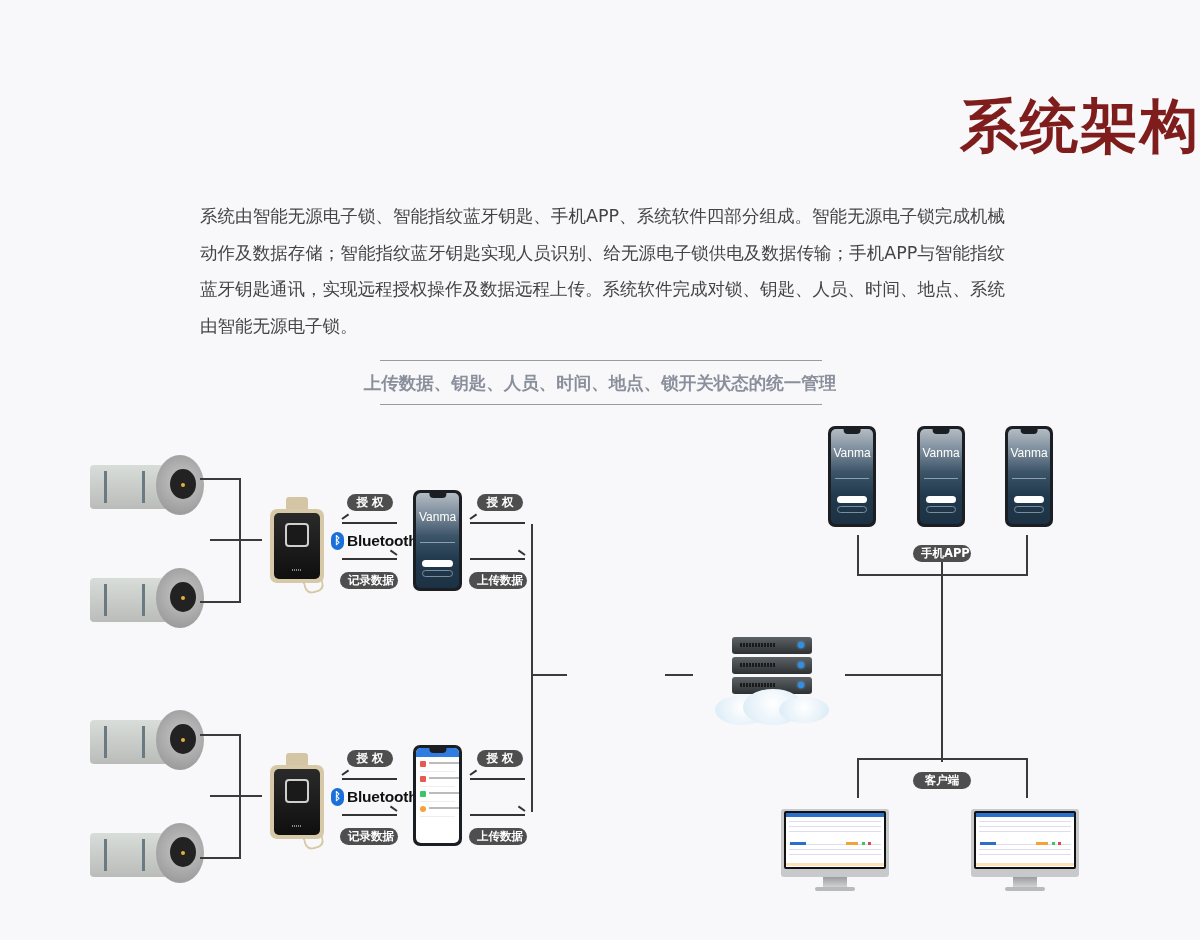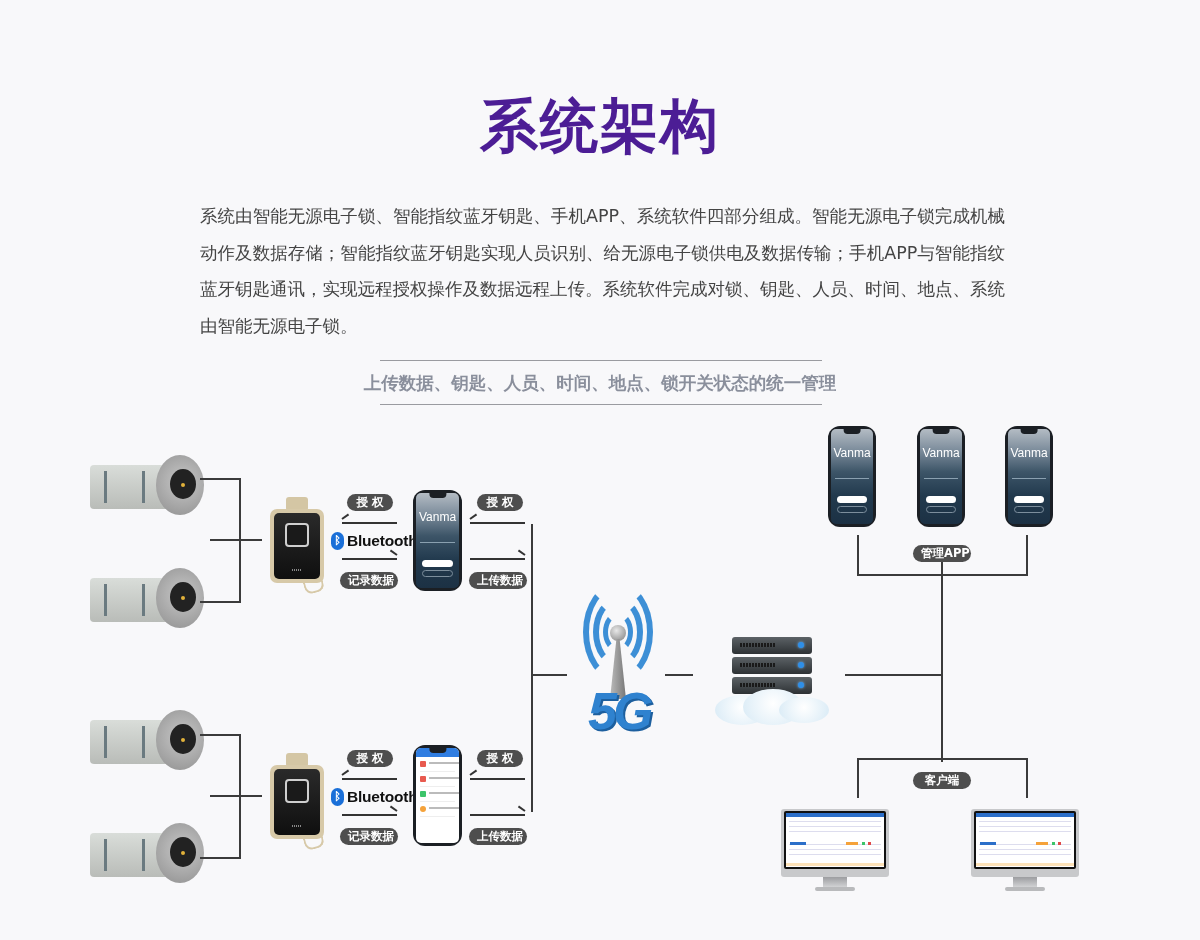--- a/index.html
+++ b/index.html
@@ -1,19 +1,19 @@
 <!DOCTYPE html>
 <html><head>
 <meta charset="utf-8">
 <style>
   * { box-sizing: border-box; margin: 0; padding: 0; }
   html, body { width: 1200px; height: 940px; background: #f8f8fa; overflow: hidden; }
   body { position: relative; font-family: "DejaVu Sans", sans-serif; color: #333; }
   .abs { position: absolute; }
-  .title { left: 0; width: 1200px; top: 88px; text-align: center; font-size: 58px; font-weight: bold; color: #4c1d95; letter-spacing: 2px; }
+  .title { left: 0; width: 1200px; top: 88px; text-align: right; font-size: 58px; font-weight: bold; color: #7f1d1d; letter-spacing: 2px; }
   .desc { left: 200px; top: 198px; width: 805px; font-size: 17.5px; line-height: 36.5px; color: #444; text-align: justify; }
   .subline { left: 380px; width: 442px; height: 1px; background: #9a9ba0; }
   .subtitle { left: 300px; width: 600px; top: 371px; text-align: center; font-size: 17.5px; font-weight: bold; color: #8a8f9c; }
   .ln { position: absolute; background: #3b3b3b; }
   .tag { position: absolute; height: 17px; padding: 0 8px; border-radius: 9px; background: #4e4e4e; color: #fff; font-size: 11.5px; font-weight: bold; line-height: 17px; text-align: center; white-space: nowrap; }
   .arrow { position: absolute; height: 2px; background: #333; width: 55px; }
   .arrow.left::before { content: ""; position: absolute; left: 0; top: -4px; width: 8px; height: 2px; background: #333; transform: rotate(-35deg); transform-origin: left center; }
   .arrow.right::after { content: ""; position: absolute; right: 0; top: -4px; width: 8px; height: 2px; background: #333; transform: rotate(35deg); transform-origin: right center; }
   .bt { position: absolute; display: flex; align-items: center; gap: 3px; }
   .bt-badge { width: 13px; height: 18px; border-radius: 7px; background: #1a6fd8; color: #fff; font-size: 11px; font-weight: bold; line-height: 18px; text-align: center; }
@@ -28,21 +28,21 @@
   .lock .pin { position: absolute; left: 91px; top: 28px; width: 4px; height: 4px; border-radius: 50%; background: #e2b23a; }
   
   .key { position: absolute; width: 58px; height: 110px; }
   .key .cap { position: absolute; left: 18px; top: 0; width: 22px; height: 14px; background: #d4c6a4; border-radius: 3px; }
   .key .shell { position: absolute; left: 2px; top: 12px; width: 54px; height: 74px; border-radius: 7px; background: #d7c9a8; }
   .key .face { position: absolute; left: 6px; top: 16px; width: 46px; height: 66px; border-radius: 5px; background: linear-gradient(#2a2a2a, #0f0f0f); }
   .key .fp { position: absolute; left: 17px; top: 26px; width: 24px; height: 24px; border: 2px solid #cfcfcf; border-radius: 4px; background: #1a1a1a; }
   .key .dots { position: absolute; left: 24px; top: 72px; width: 10px; height: 2px; background: repeating-linear-gradient(90deg, #888 0 1px, transparent 1px 2px); }
   .key .ring { position: absolute; left: 36px; top: 82px; width: 20px; height: 14px; border: 2px solid #d7c9a8; border-radius: 0 0 8px 8px; border-top: none; transform: rotate(-15deg); }
   
-  .phone { position: absolute; border-radius: 12px; background: #1b1f24; padding: 3px; }
+  .phone { position: absolute; border-radius: 7px; background: #1b1f24; padding: 3px; }
   .phone .scr { width: 100%; height: 100%; border-radius: 5px; overflow: hidden; position: relative; }
   .phone .notch { position: absolute; left: 50%; top: 0; width: 40%; height: 5px; background: #1b1f24; transform: translateX(-50%); border-radius: 0 0 4px 4px; z-index: 2; }
   .scr.dark { background: linear-gradient(#b4bcc4 0%, #7d8d9c 22%, #3d5568 45%, #223a4e 70%, #1c3144 100%); }
   .scr .brand { position: absolute; left: 0; right: 0; text-align: center; color: #fff; font-family: "Liberation Sans", sans-serif; font-size: 12px; top: 18%; }
   .scr .btn1 { position: absolute; left: 14%; right: 14%; height: 7px; top: 70%; background: #fff; border-radius: 4px; }
   .scr .btn2 { position: absolute; left: 14%; right: 14%; height: 7px; top: 81%; border: 1px solid #7c8e9c; border-radius: 4px; }
   .scr .field { position: absolute; left: 10%; right: 10%; height: 1px; top: 52%; background: #8aa0b0; }
   .scr.light { background: #fff; }
   .scr .hdr { height: 9px; background: #2f7de1; }
   .scr .row { height: 13px; margin: 2px 4px; border-bottom: 1px solid #eee; position: relative; }
@@ -190,28 +190,20 @@
   </div>
 
   <div class="tag" style="left:477px;top:750px;width:46px">授 权</div>
   <div class="arrow left" style="left:470px;top:778px"></div>
   <div class="arrow right" style="left:470px;top:814px"></div>
   <div class="tag" style="left:469px;top:828px;width:58px">上传数据</div>
 
   <div class="ln" style="left:531px;top:524px;width:2px;height:288px"></div>
   <div class="ln" style="left:531px;top:674px;width:36px;height:2px"></div>
 
-  <div class="tower" style="left:566px;top:595px;width:106px;height:150px">
-    <div class="wave" style="left:2px;top:2px;width:100px;height:70px;border-color:#3d8fd6 transparent #3d8fd6 transparent;transform:rotate(90deg)"></div>
-    <div class="wave" style="left:17px;top:12px;width:70px;height:50px;border-color:#3d8fd6 transparent #3d8fd6 transparent;transform:rotate(90deg)"></div>
-    <div class="wave" style="left:32px;top:22px;width:40px;height:30px;border-width:5px;border-color:#3d8fd6 transparent #3d8fd6 transparent;transform:rotate(90deg)"></div>
-    <div class="abs" style="left:44px;top:30px;width:16px;height:16px;border-radius:50%;background:radial-gradient(circle at 40% 35%,#e8e8e8,#7d7d7d)"></div>
-    <div class="abs" style="left:44px;top:44px;width:16px;height:60px;background:linear-gradient(90deg,#bbb,#777);clip-path:polygon(40% 0,60% 0,100% 100%,0 100%)"></div>
-    <div class="fiveg" style="left:22px;top:86px">5G</div>
-  </div>
 
   <div class="ln" style="left:665px;top:674px;width:28px;height:2px"></div>
 
   <div class="abs" style="left:715px;top:635px;width:115px;height:95px">
     <div class="srv" style="left:17px;top:2px"></div>
     <div class="srv" style="left:17px;top:22px"></div>
     <div class="srv" style="left:17px;top:42px"></div>
     <div class="cloud" style="left:0;top:60px;width:54px;height:30px"></div>
     <div class="cloud" style="left:28px;top:54px;width:60px;height:36px"></div>
     <div class="cloud" style="left:64px;top:62px;width:50px;height:26px"></div>
@@ -244,21 +236,21 @@
         <div class="field"></div>
         <div class="btn1"></div>
         <div class="btn2"></div>
       </div>
   </div>
 
   <div class="ln" style="left:857px;top:535px;width:2px;height:40px"></div>
   <div class="ln" style="left:1026px;top:535px;width:2px;height:40px"></div>
   <div class="ln" style="left:857px;top:574px;width:171px;height:2px"></div>
   <div class="ln" style="left:941px;top:555px;width:2px;height:207px"></div>
-  <div class="tag" style="left:913px;top:545px;width:58px">管理APP</div>
+  <div class="tag" style="left:913px;top:545px;width:58px">手机APP</div>
 
   <div class="ln" style="left:857px;top:758px;width:171px;height:2px"></div>
   <div class="ln" style="left:857px;top:758px;width:2px;height:40px"></div>
   <div class="ln" style="left:1026px;top:758px;width:2px;height:40px"></div>
   <div class="tag" style="left:913px;top:772px;width:58px">客户端</div>
 
   <div class="mon" style="left:781px;top:809px">
     <div class="frame"></div>
       <div class="bezel"></div>
     <div class="disp">

